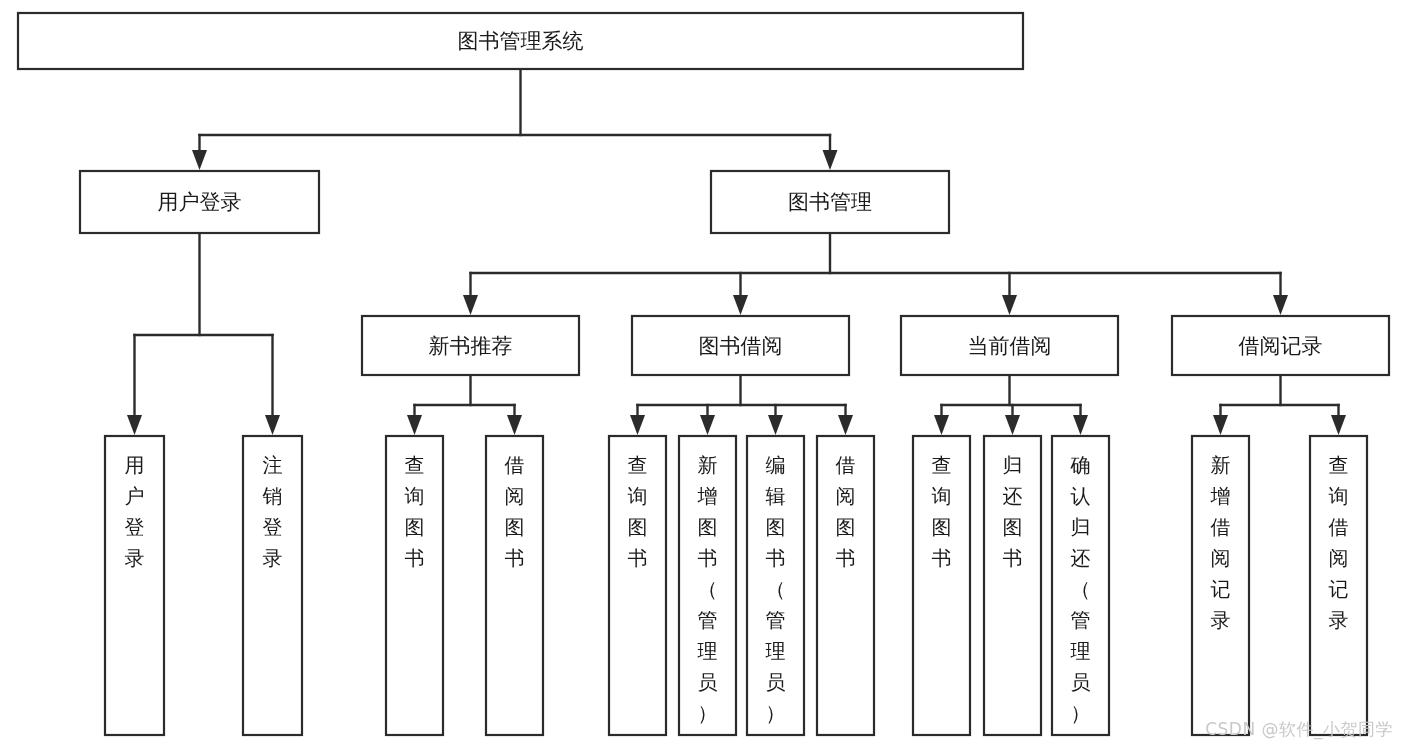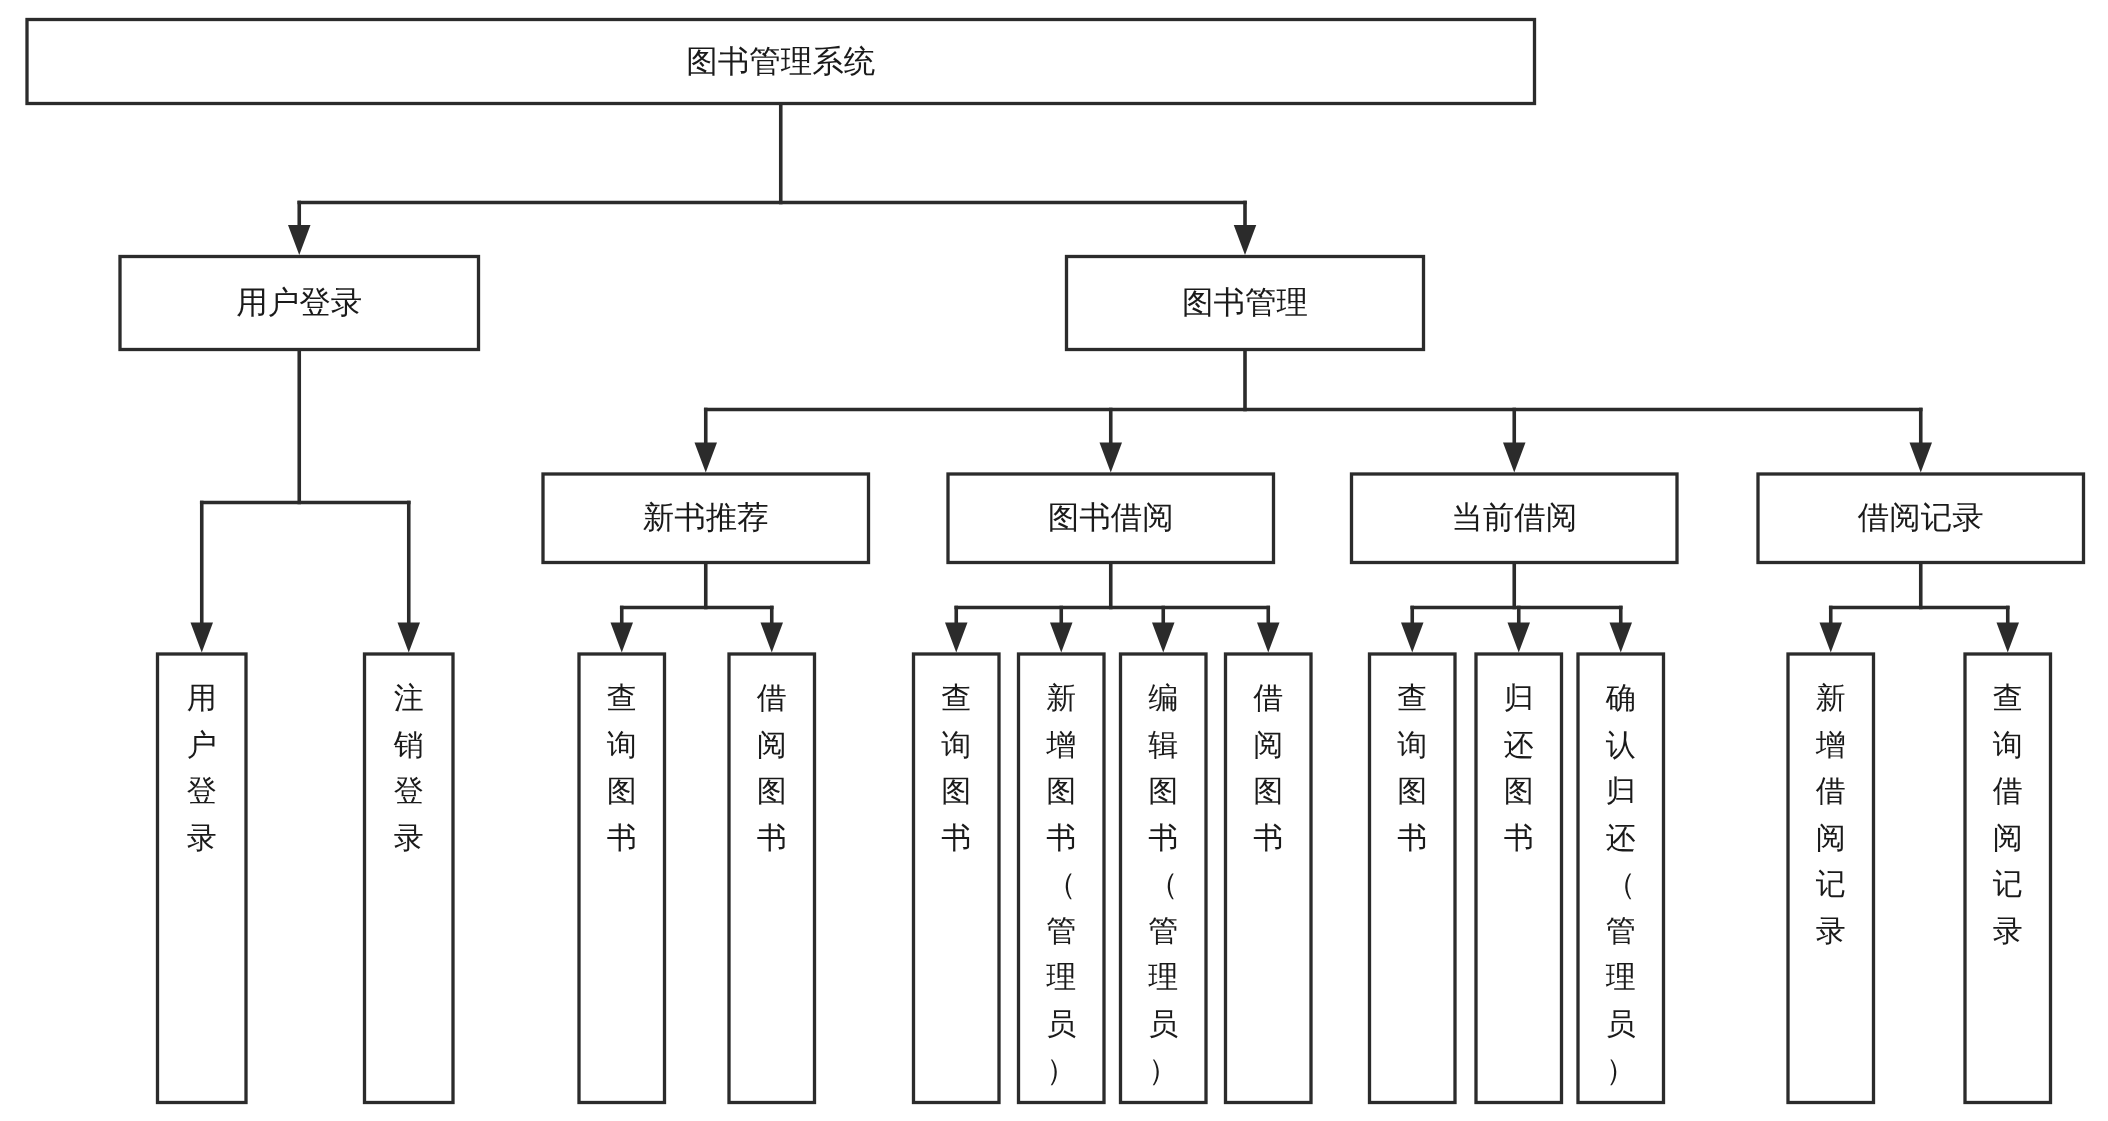--- a/index.html
+++ b/index.html
@@ -202,13 +202,14 @@
         <g>
           <rect x="1192" y="436" width="57" height="299" class="node-box"></rect>
           <text class="node-label-vertical"><tspan x="1220.5" y="472">新</tspan><tspan x="1220.5" y="503">增</tspan><tspan x="1220.5" y="534">借</tspan><tspan x="1220.5" y="565">阅</tspan><tspan x="1220.5" y="596">记</tspan><tspan x="1220.5" y="627">录</tspan></text>
         </g>
         <g>
           <rect x="1310" y="436" width="57" height="299" class="node-box"></rect>
           <text class="node-label-vertical"><tspan x="1338.5" y="472">查</tspan><tspan x="1338.5" y="503">询</tspan><tspan x="1338.5" y="534">借</tspan><tspan x="1338.5" y="565">阅</tspan><tspan x="1338.5" y="596">记</tspan><tspan x="1338.5" y="627">录</tspan></text>
         </g>
       </g>
   </svg>
+  <div class="watermark">CSDN @软件_小贺同学</div>
 </div>
 
 </body></html>

